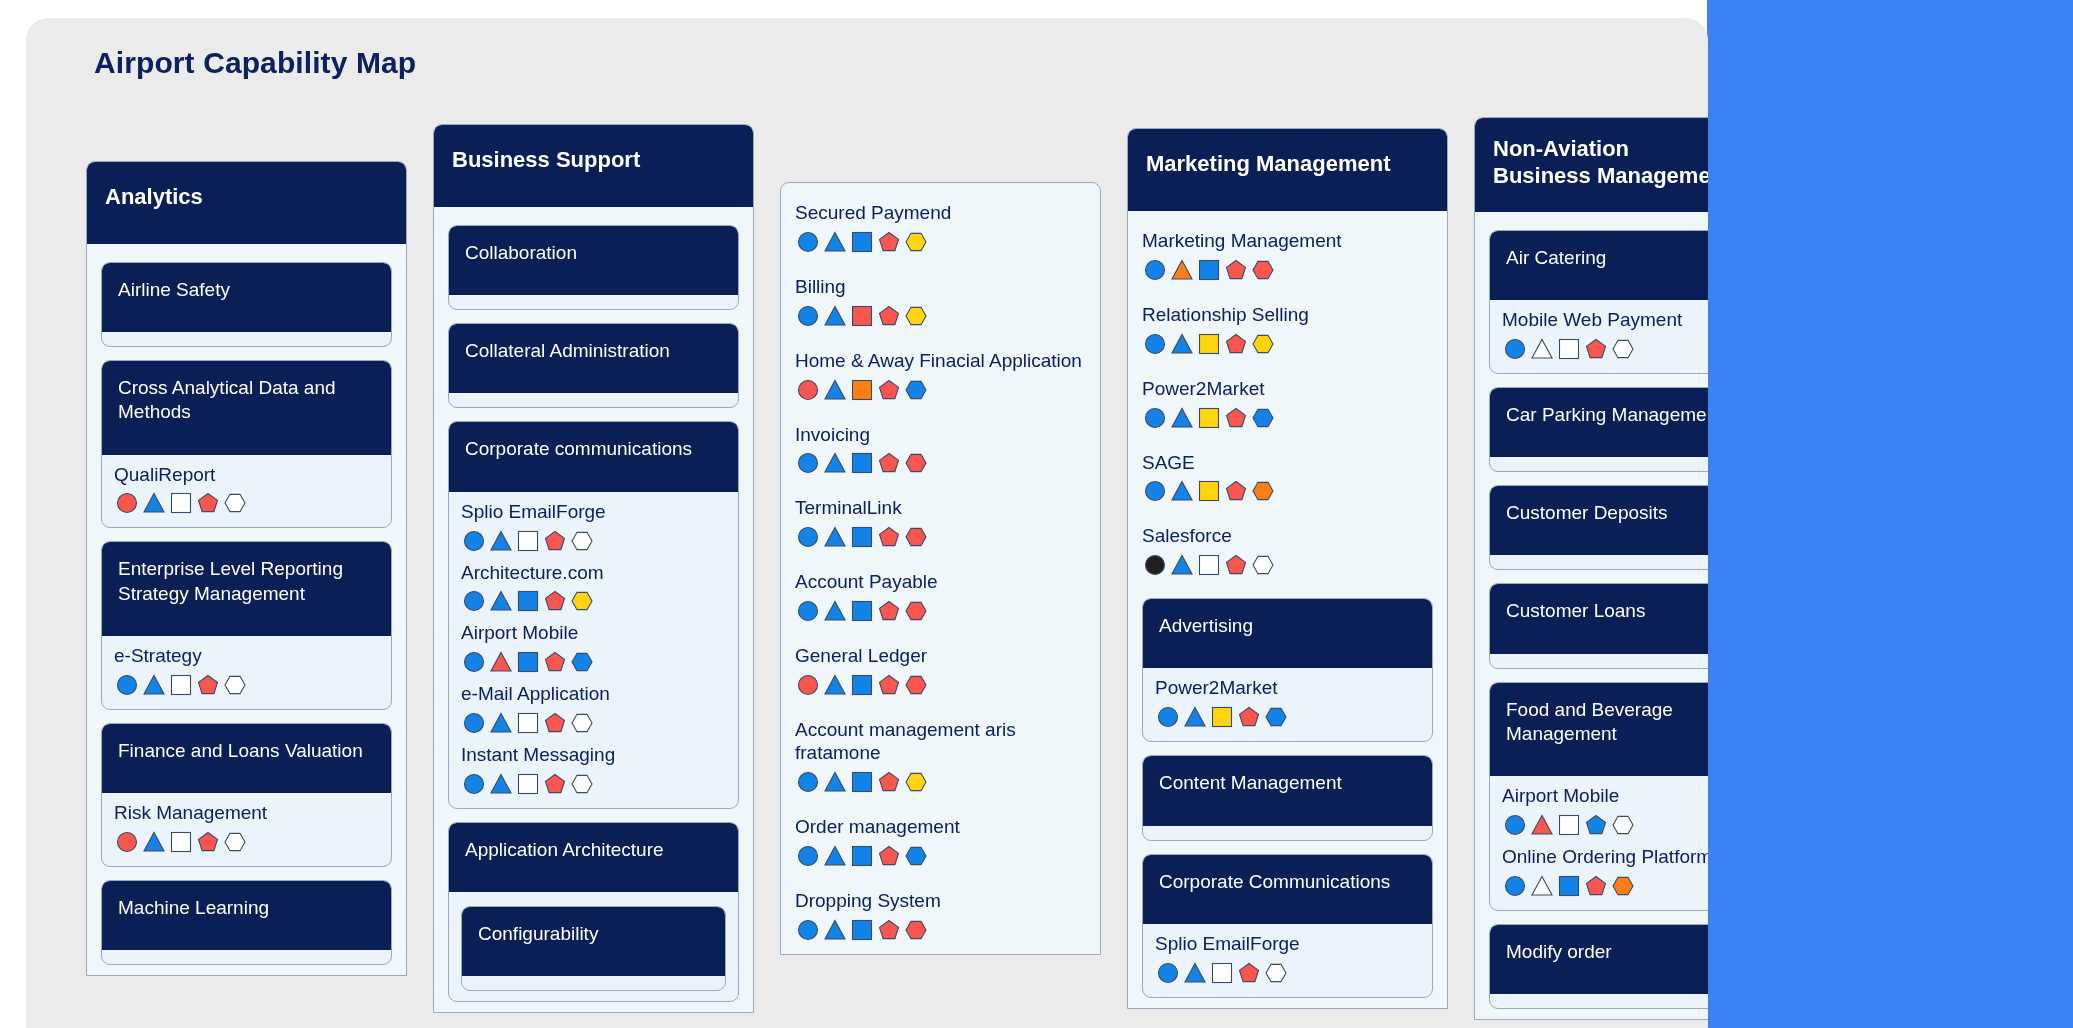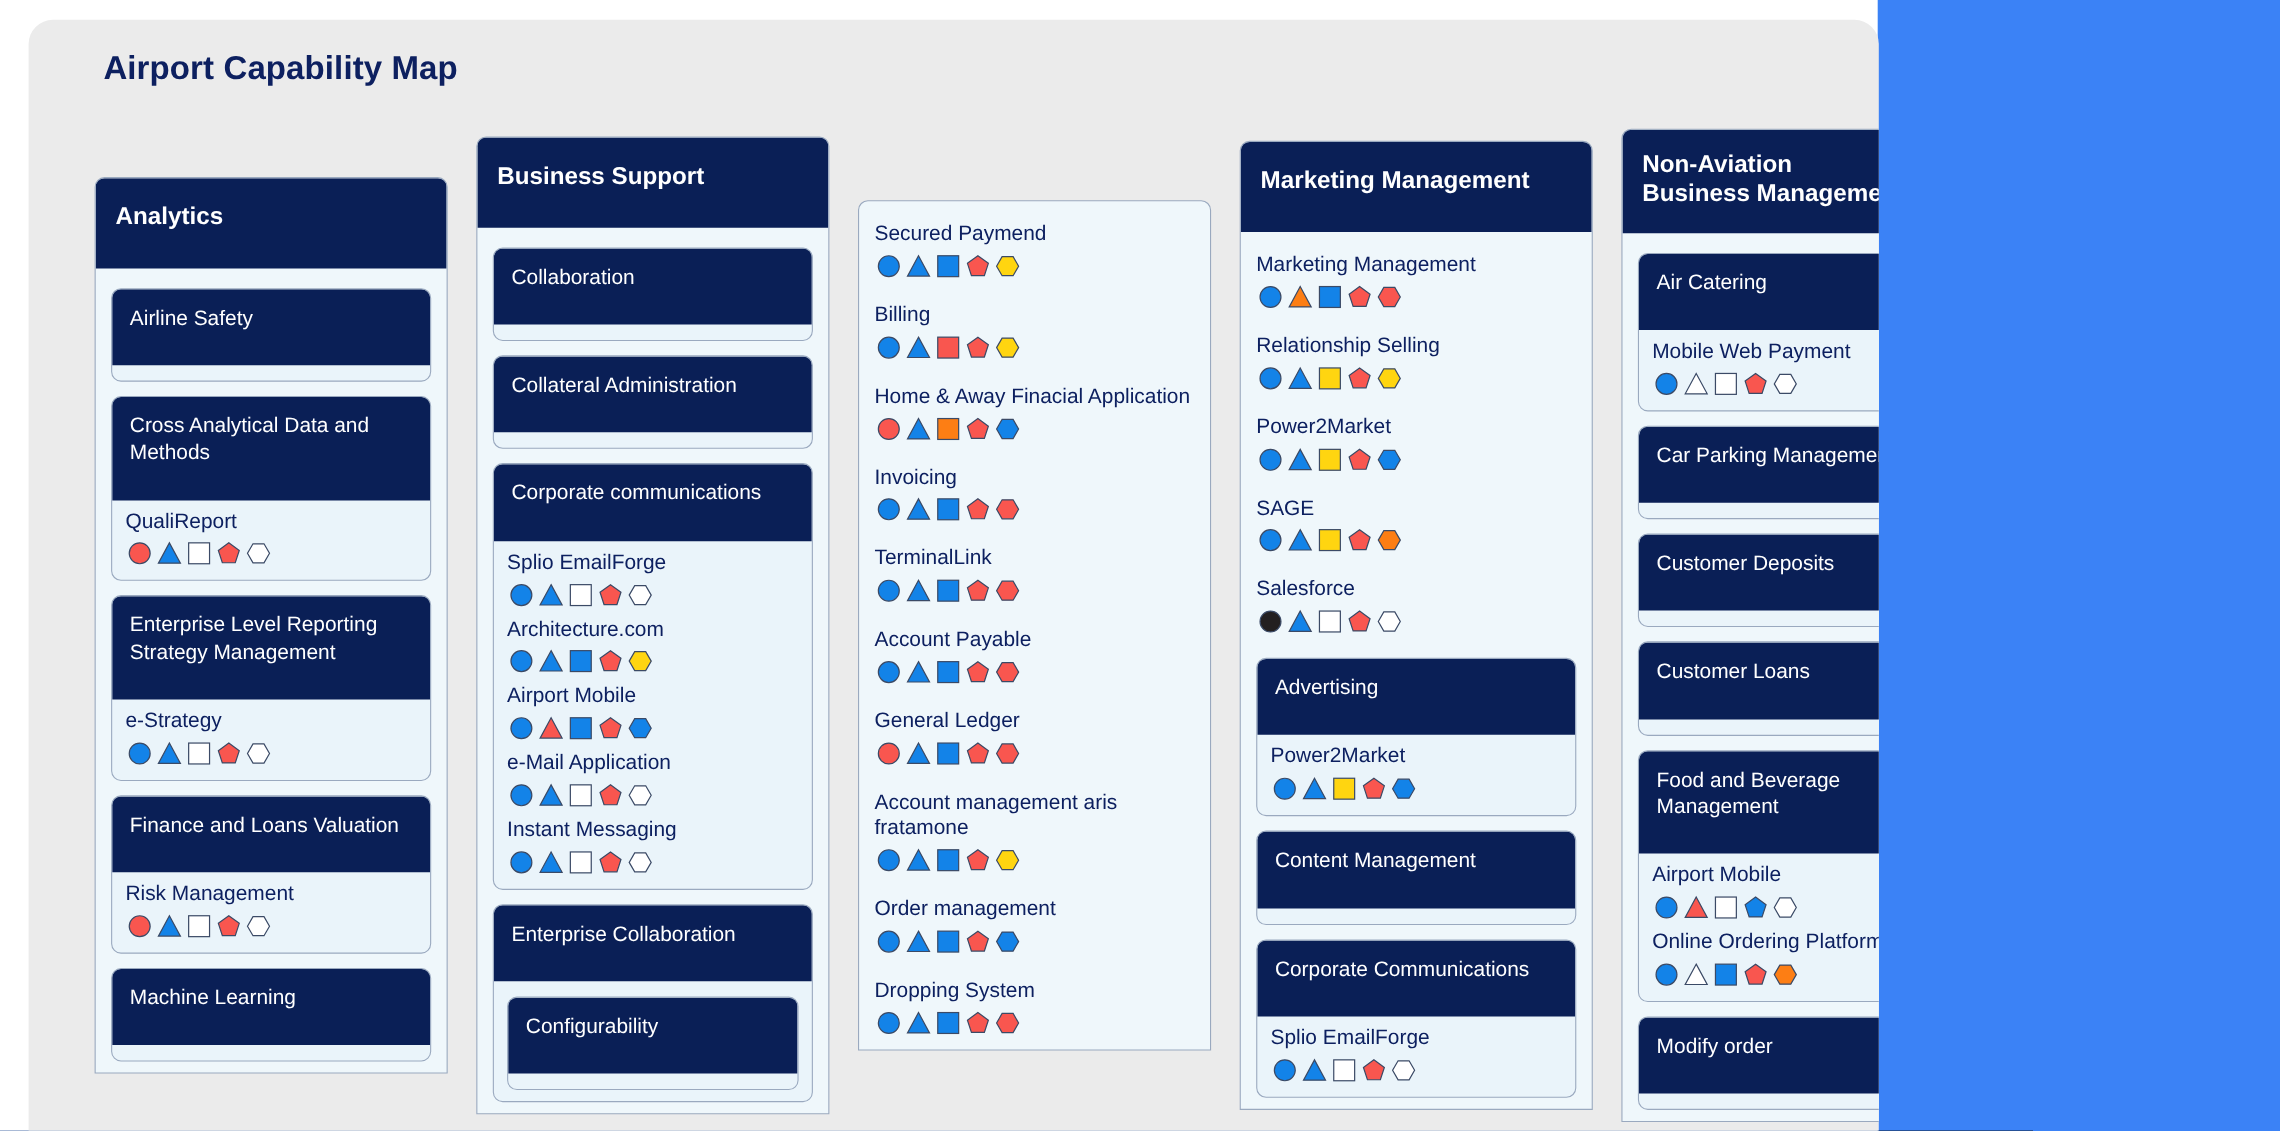--- a/index.html
+++ b/index.html
@@ -416,21 +416,21 @@
                     <span>
                       <svg width="26" height="26" viewBox="0 0 26 26">
                         <polygon points="23.00,13.00 18.00,21.66 8.00,21.66 3.00,13.00 8.00,4.34 18.00,4.34" fill="#ffffff" stroke="#3b4a66" stroke-width="1.1"></polygon>
                       </svg>
                     </span>
                   </div>
                 </div>
               </div>
             </div>
             <div class="cap">
-              <div class="cap-header">Enterprise Collaboration</div>
+              <div class="cap-header">Application Architecture</div>
               <div class="cap-body">
                 <div class="cap">
                   <div class="cap-header">Configurability</div>
                   <div class="cap-body empty"></div>
                 </div>
               </div>
             </div>
           </div>
         </div>
         <div class="column">

